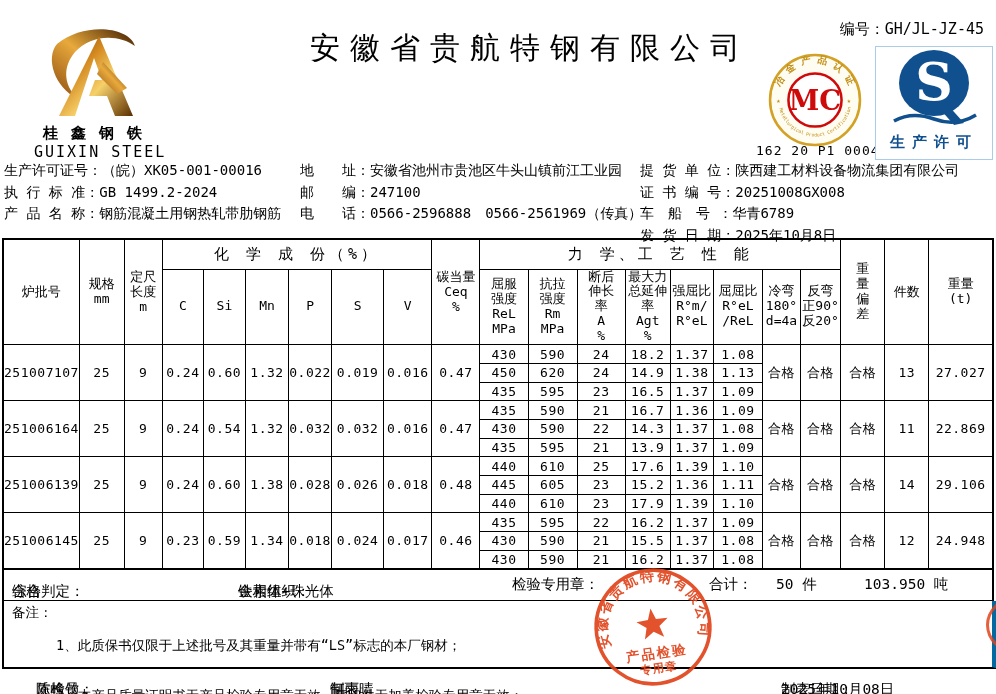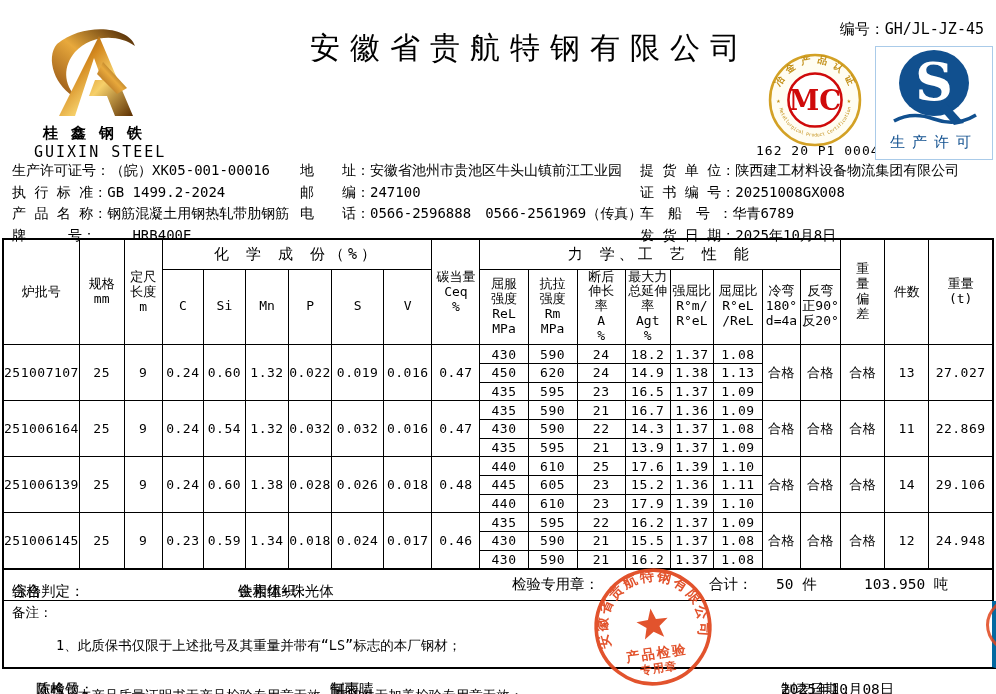--- a/index.html
+++ b/index.html
@@ -11,24 +11,24 @@
   .doc-title{position:absolute;left:150px;top:92px;width:760px;text-align:center;
         font-family:"DejaVu Serif","Liberation Serif",serif;font-size:21px;letter-spacing:8px;}
   .doc-no{position:absolute;right:12px;top:20px;font-size:15px;}
   .logo-block{position:absolute;left:34px;top:22px;width:130px;text-align:center;}
   .logo-cn{margin-top:2px;font-size:15px;font-weight:bold;letter-spacing:13px;white-space:nowrap;}
   .logo-en{font-size:15px;letter-spacing:2px;white-space:nowrap;}
   .mc-badge{position:absolute;left:768px;top:53px;width:94px;}
   .mc-code{position:absolute;left:756px;top:143px;font-size:13px;letter-spacing:1px;white-space:nowrap;}
   .qs-badge{position:absolute;left:875px;top:46px;width:116px;height:112px;border:1px solid #aacbe9;
         background:#fff;text-align:center;}
-  .qs-label{color:#11508f;font-weight:normal;font-size:15px;letter-spacing:7px;margin-top:-4px;white-space:nowrap;}
+  .qs-label{color:#11508f;font-weight:bold;font-size:15px;letter-spacing:7px;margin-top:-4px;white-space:nowrap;}
   
   .info-col{position:absolute;font-size:14px;line-height:21.5px;white-space:nowrap;}
-  .info-col.c1{left:12px;top:160px;}
+  .info-col.c1{left:4px;top:160px;}
   .info-col.c2{left:300px;top:160px;}
   .info-col.c3{left:640px;top:160px;}
   
   .cert-table{position:absolute;left:2px;top:238px;width:992px;border-collapse:collapse;table-layout:fixed;
         border:2px solid #000;}
   .cert-table th,.cert-table td{border:1px solid #000;padding:0;text-align:center;vertical-align:middle;
         font-weight:normal;font-size:13px;overflow:hidden;}
   .cert-table thead tr.grp{height:30px;}
   .cert-table thead tr.sub{height:74px;}
   .cert-table thead th{white-space:pre-line;line-height:1.15;margin-top:36px;}
@@ -107,21 +107,20 @@
       <path d="M10,74 Q28,64 50,72 T92,68" stroke="#11508f" stroke-width="3.5" fill="none"></path>
       <path d="M12,80 Q30,72 50,78 T90,75" stroke="#ffffff" stroke-width="2" fill="none"></path>
     </svg>
     <div class="qs-label">生产许可</div>
   </div>
 
   <div class="info-col c1">
     <div>生产许可证号：（皖）XK05-001-00016</div>
     <div>执 行 标 准：GB 1499.2-2024</div>
     <div>产 品 名 称：钢筋混凝土用钢热轧带肋钢筋</div>
-    <div>牌　　　号：　　 HRB400E</div>
   </div>
   <div class="info-col c2">
     <div>地　　址：安徽省池州市贵池区牛头山镇前江工业园</div>
     <div>邮　　编：247100</div>
     <div>电　　话：0566-2596888　0566-2561969（传真）</div>
   </div>
   <div class="info-col c3">
     <div>提 货 单 位：陕西建工材料设备物流集团有限公司</div>
     <div>证 书 编 号：20251008GX008</div>
     <div>车　船　号 ：华青6789</div>

